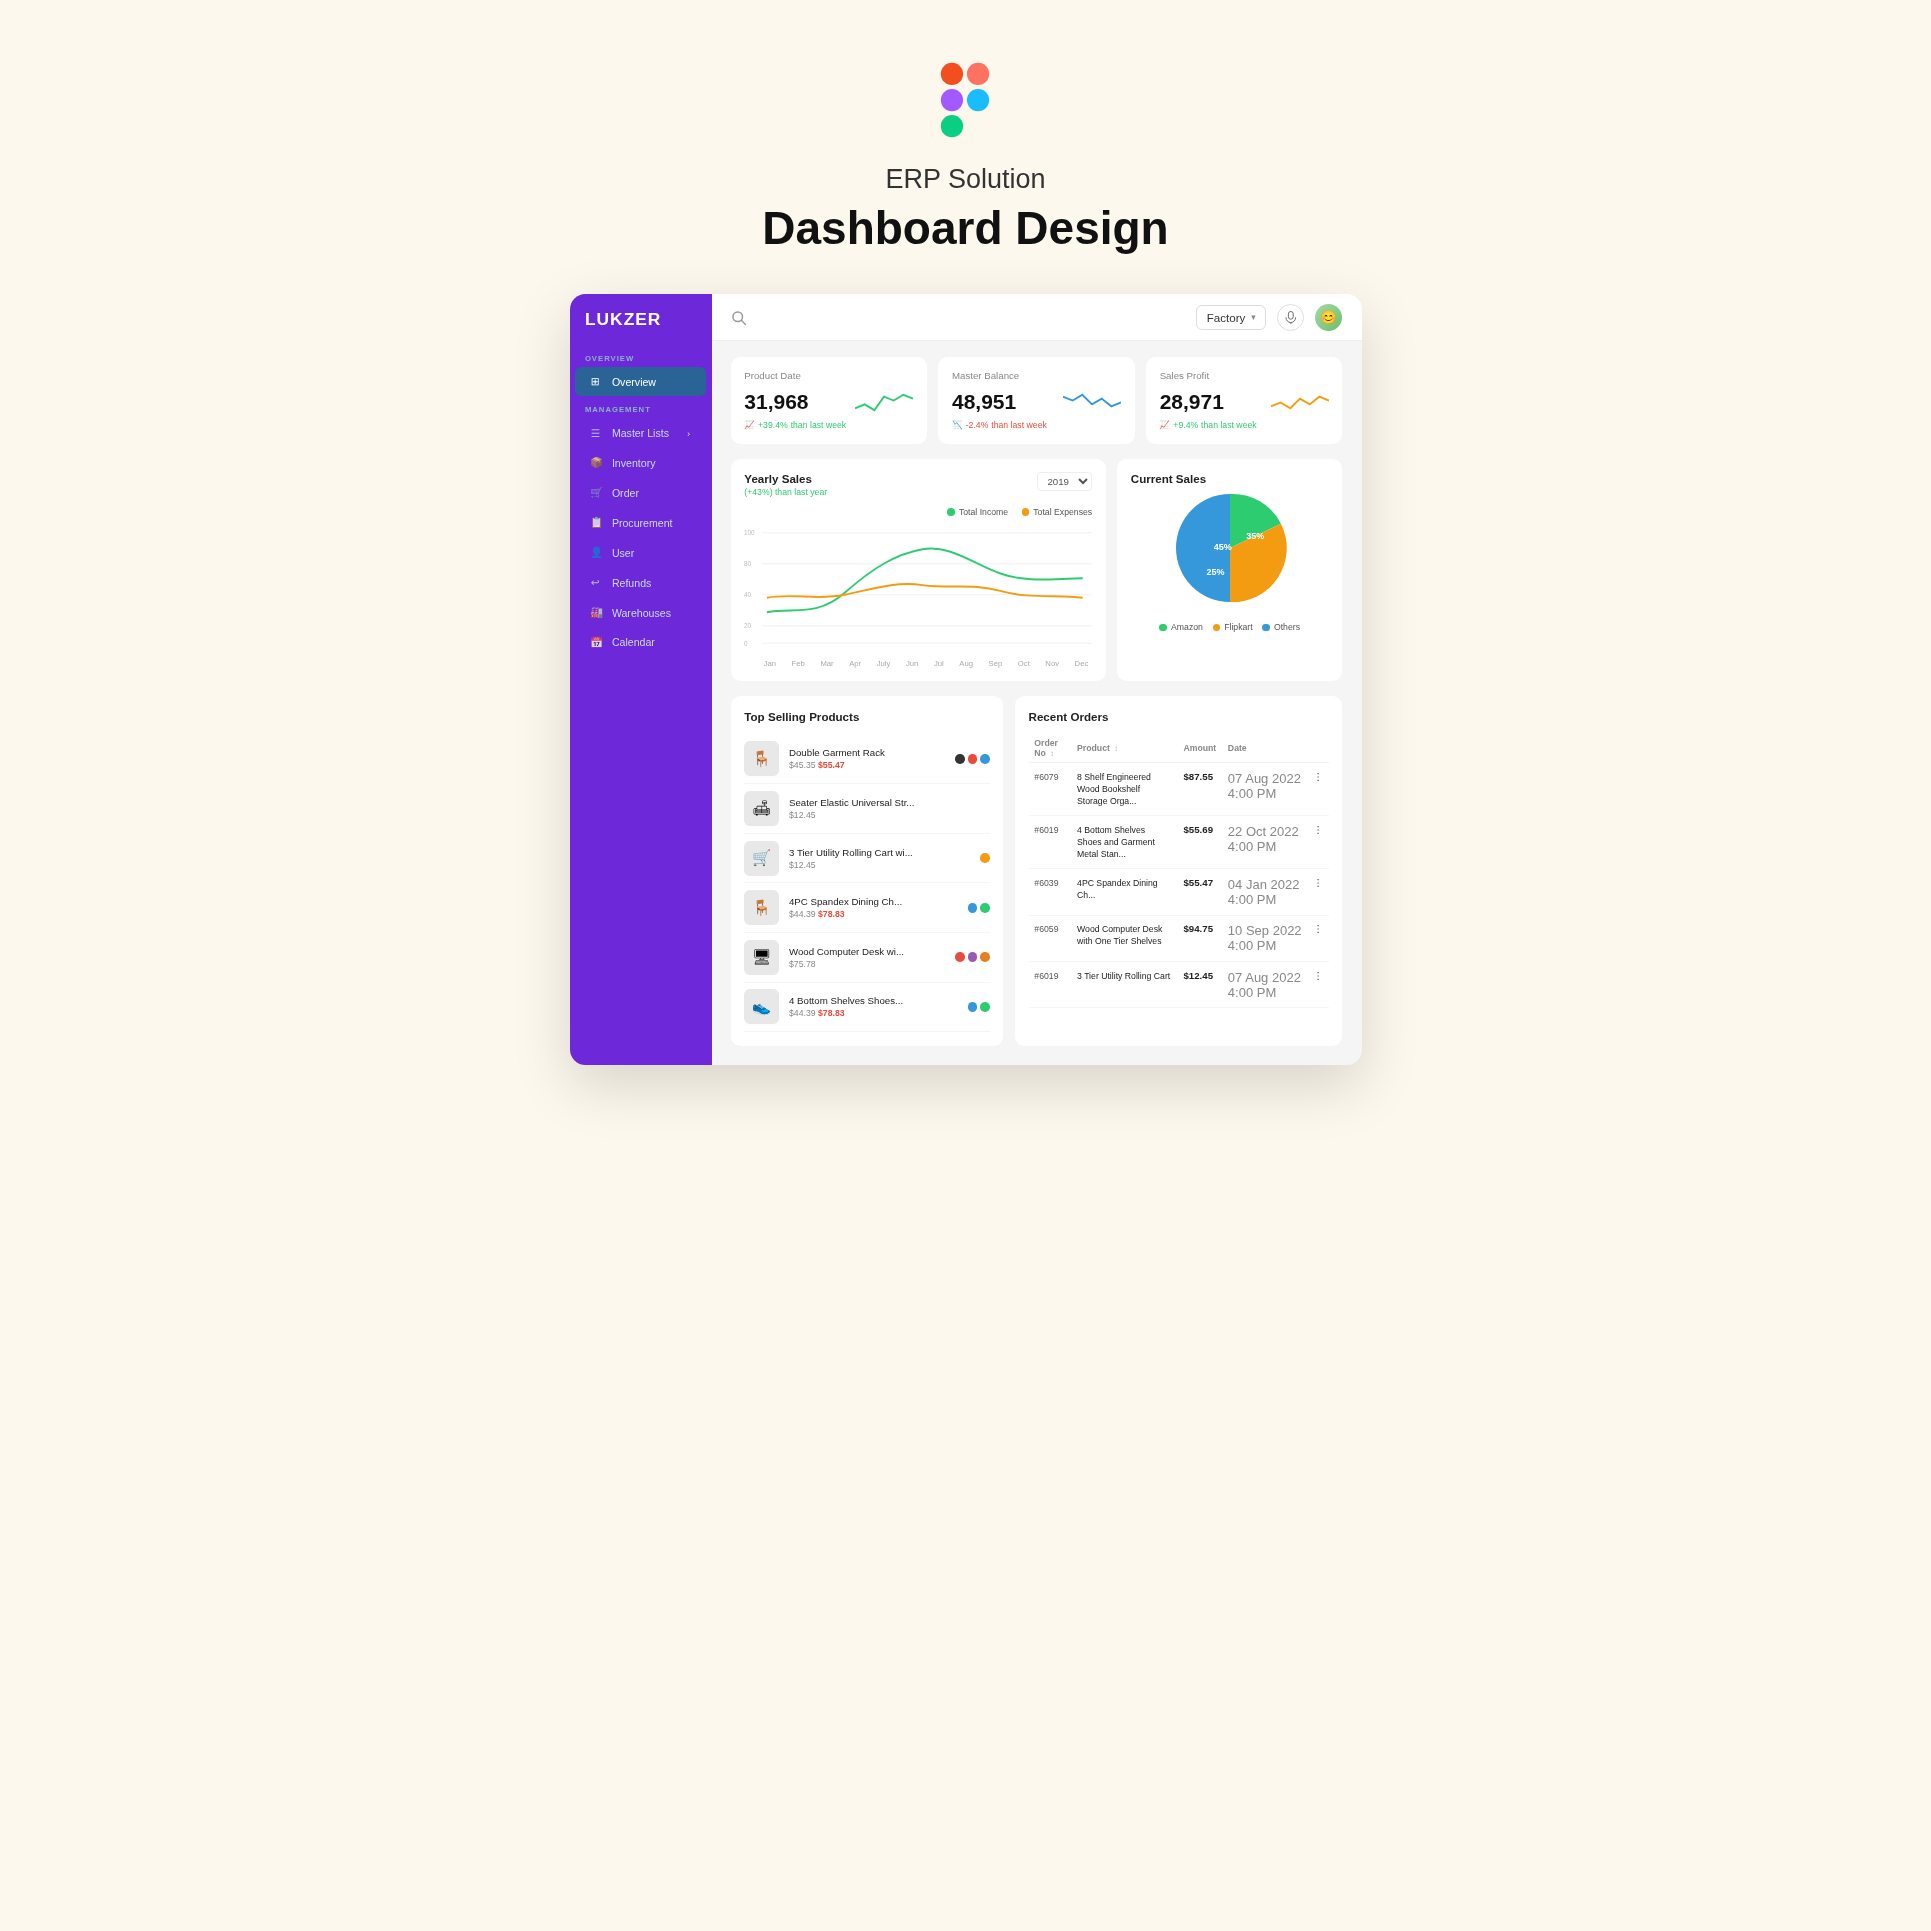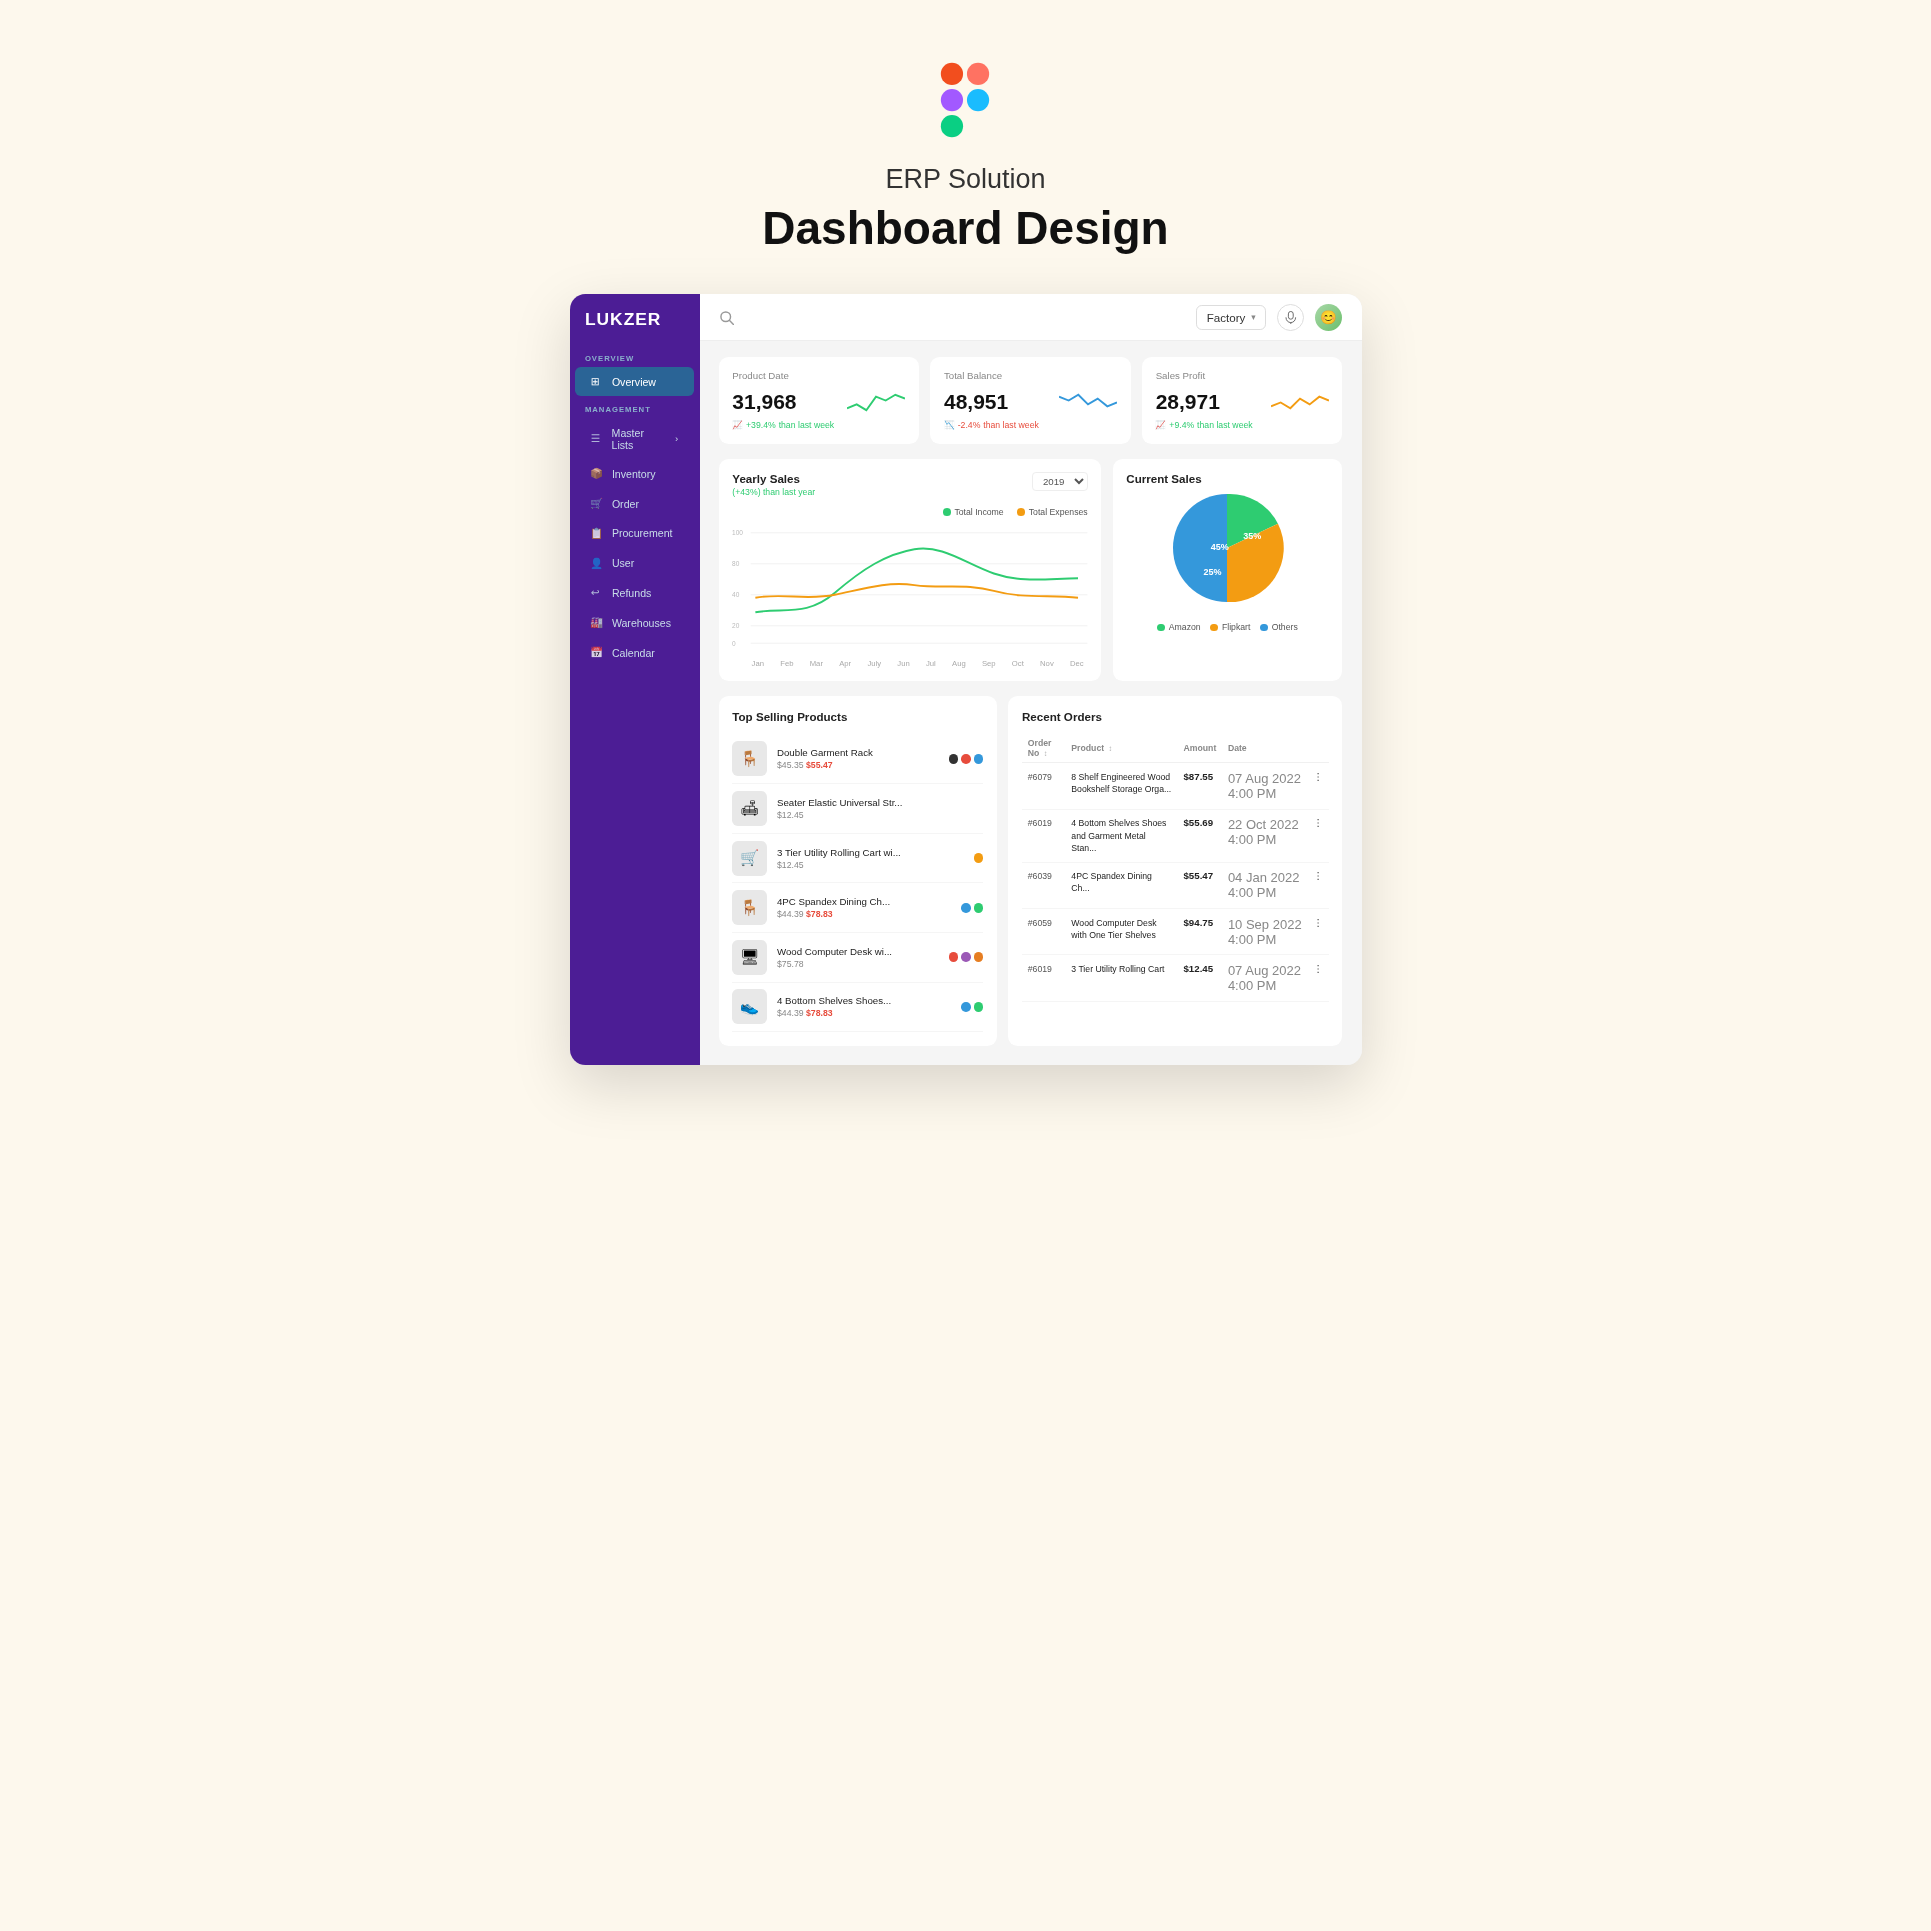--- a/index.html
+++ b/index.html
@@ -37,22 +37,22 @@
     .dashboard-container {
       width: 792px;
       background: #f0f0f0;
       border-radius: 15.4px;
       overflow: hidden;
       display: flex;
       box-shadow: 0 19.3px 58px rgba(0,0,0,0.15);
     }
     
     .sidebar {
-      width: 130px;
-      background: #4c1d95;
+      width: 142px;
+      background: #6d28d9;
       color: white;
       flex-shrink: 0;
       padding: 15.4px 0;
     }
     .sidebar-logo {
       font-size: 17.4px;
       font-weight: 800;
       color: white;
       padding: 0 15.4px 15.4px;
       letter-spacing: 1px;
@@ -492,21 +492,21 @@
           </svg>
         </div>
         <div class="stat-change positive">
           <span>📈</span>
           <span>+39.4%</span>
           <span>than last week</span>
         </div>
       </div>
 
       <div class="stat-card">
-        <div class="stat-label">Total Balance</div>
+        <div class="stat-label">Master Balance</div>
         <div class="stat-row">
           <div class="stat-value">48,951</div>
           <svg class="stat-sparkline" viewBox="0 0 60 30">
             <polyline points="0,10 10,14 20,8 30,18 40,12 50,20 60,16" fill="none" stroke="#3498db" stroke-width="2"></polyline>
           </svg>
         </div>
         <div class="stat-change negative">
           <span>📉</span>
           <span>-2.4%</span>
           <span>than last week</span>

